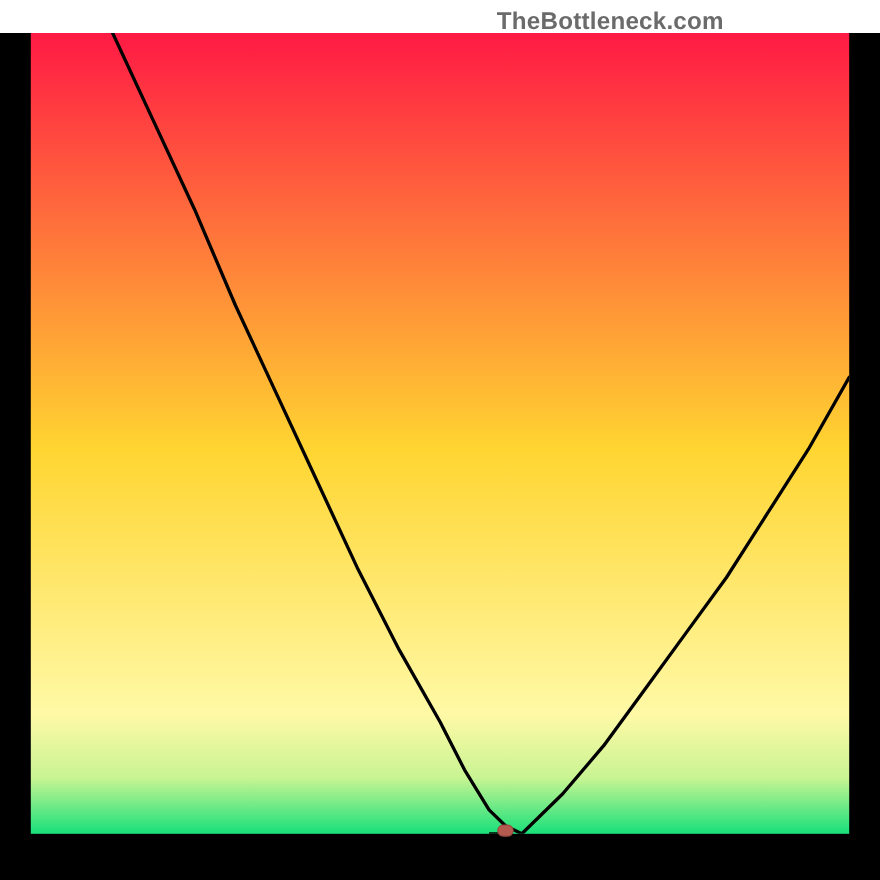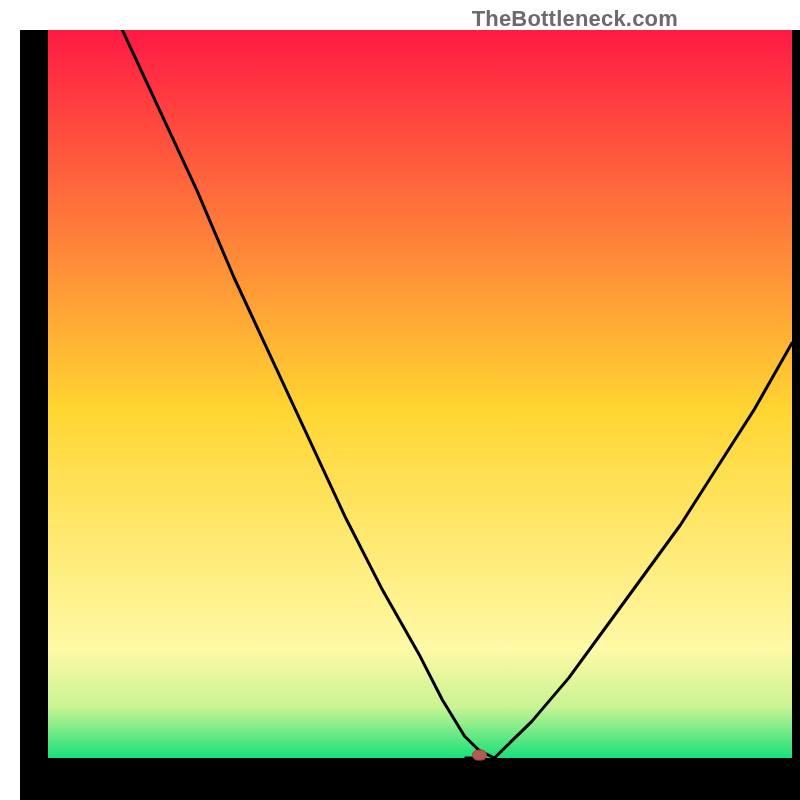--- a/index.html
+++ b/index.html
@@ -5,21 +5,20 @@
   body {
     margin: 0;
     padding: 0;
     background: #fff;
     font-family: Arial, Helvetica, sans-serif;
   }
   .wrap {
     width: 672px;
     height: 800px;
     position: relative;
-    margin-left: 20px;
   }
   .attribution {
     position: absolute;
     top: 6px;
     right: 14px;
     font-size: 22px;
     font-weight: 600;
     color: #6b6b6b;
     letter-spacing: 0.2px;
   }

